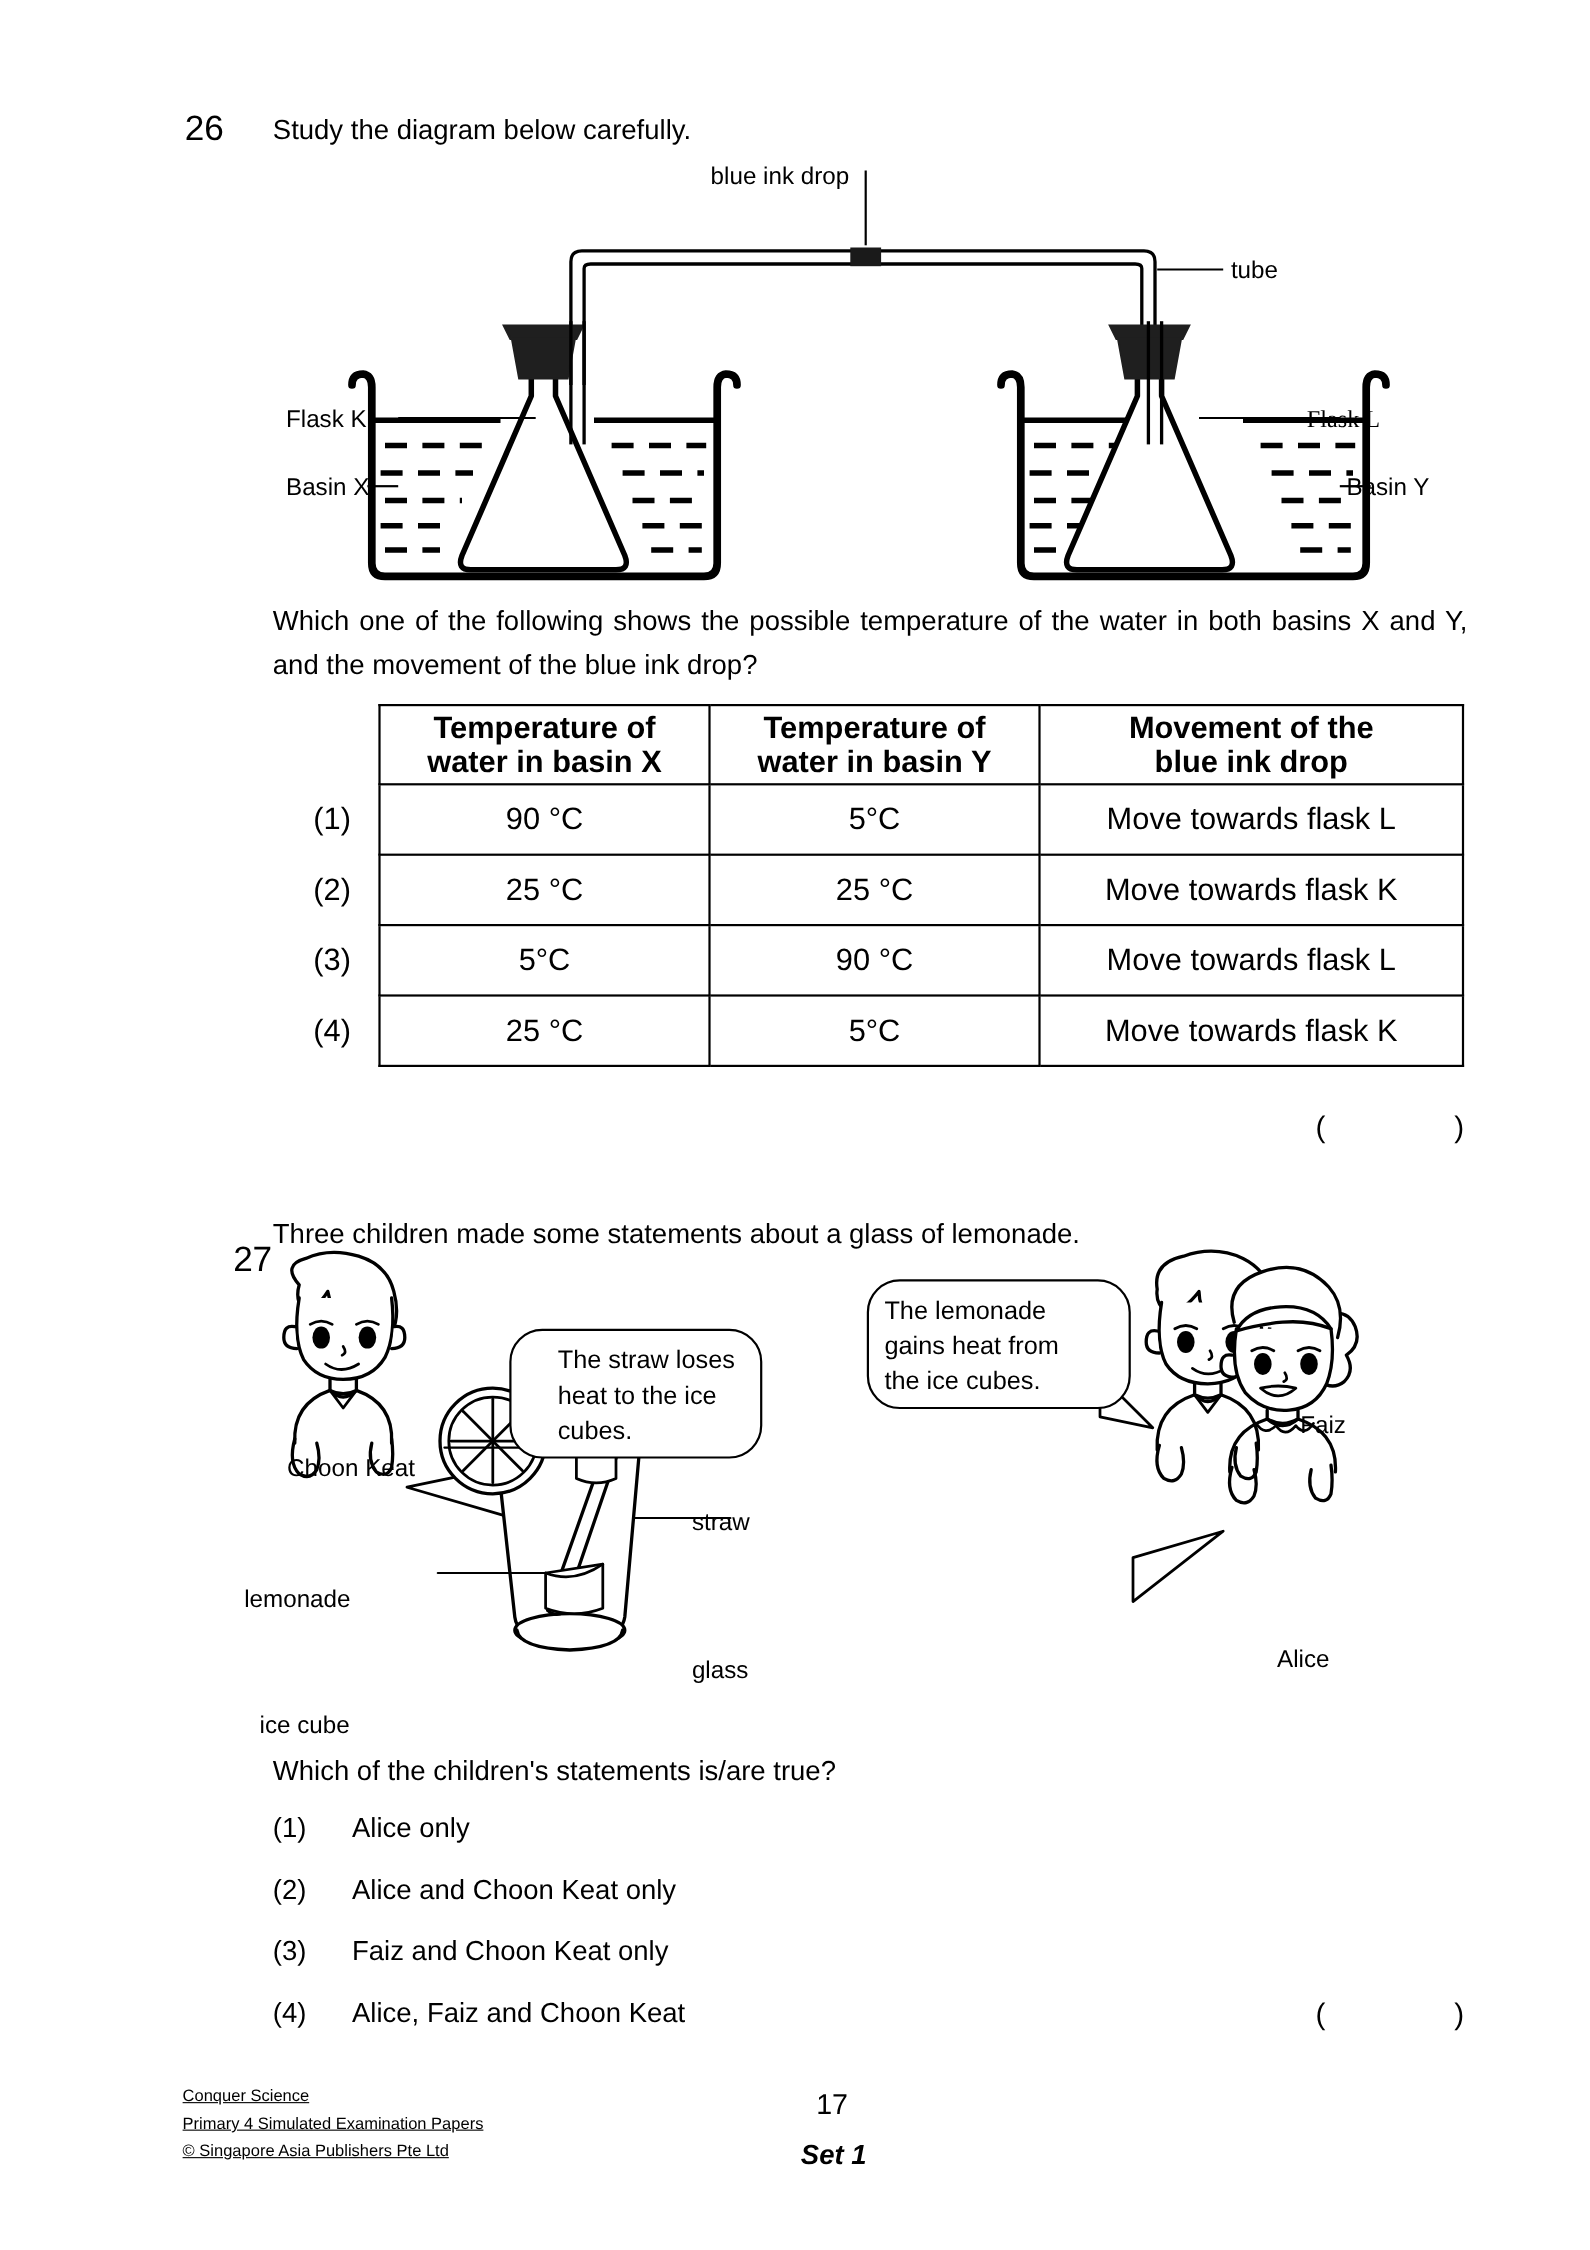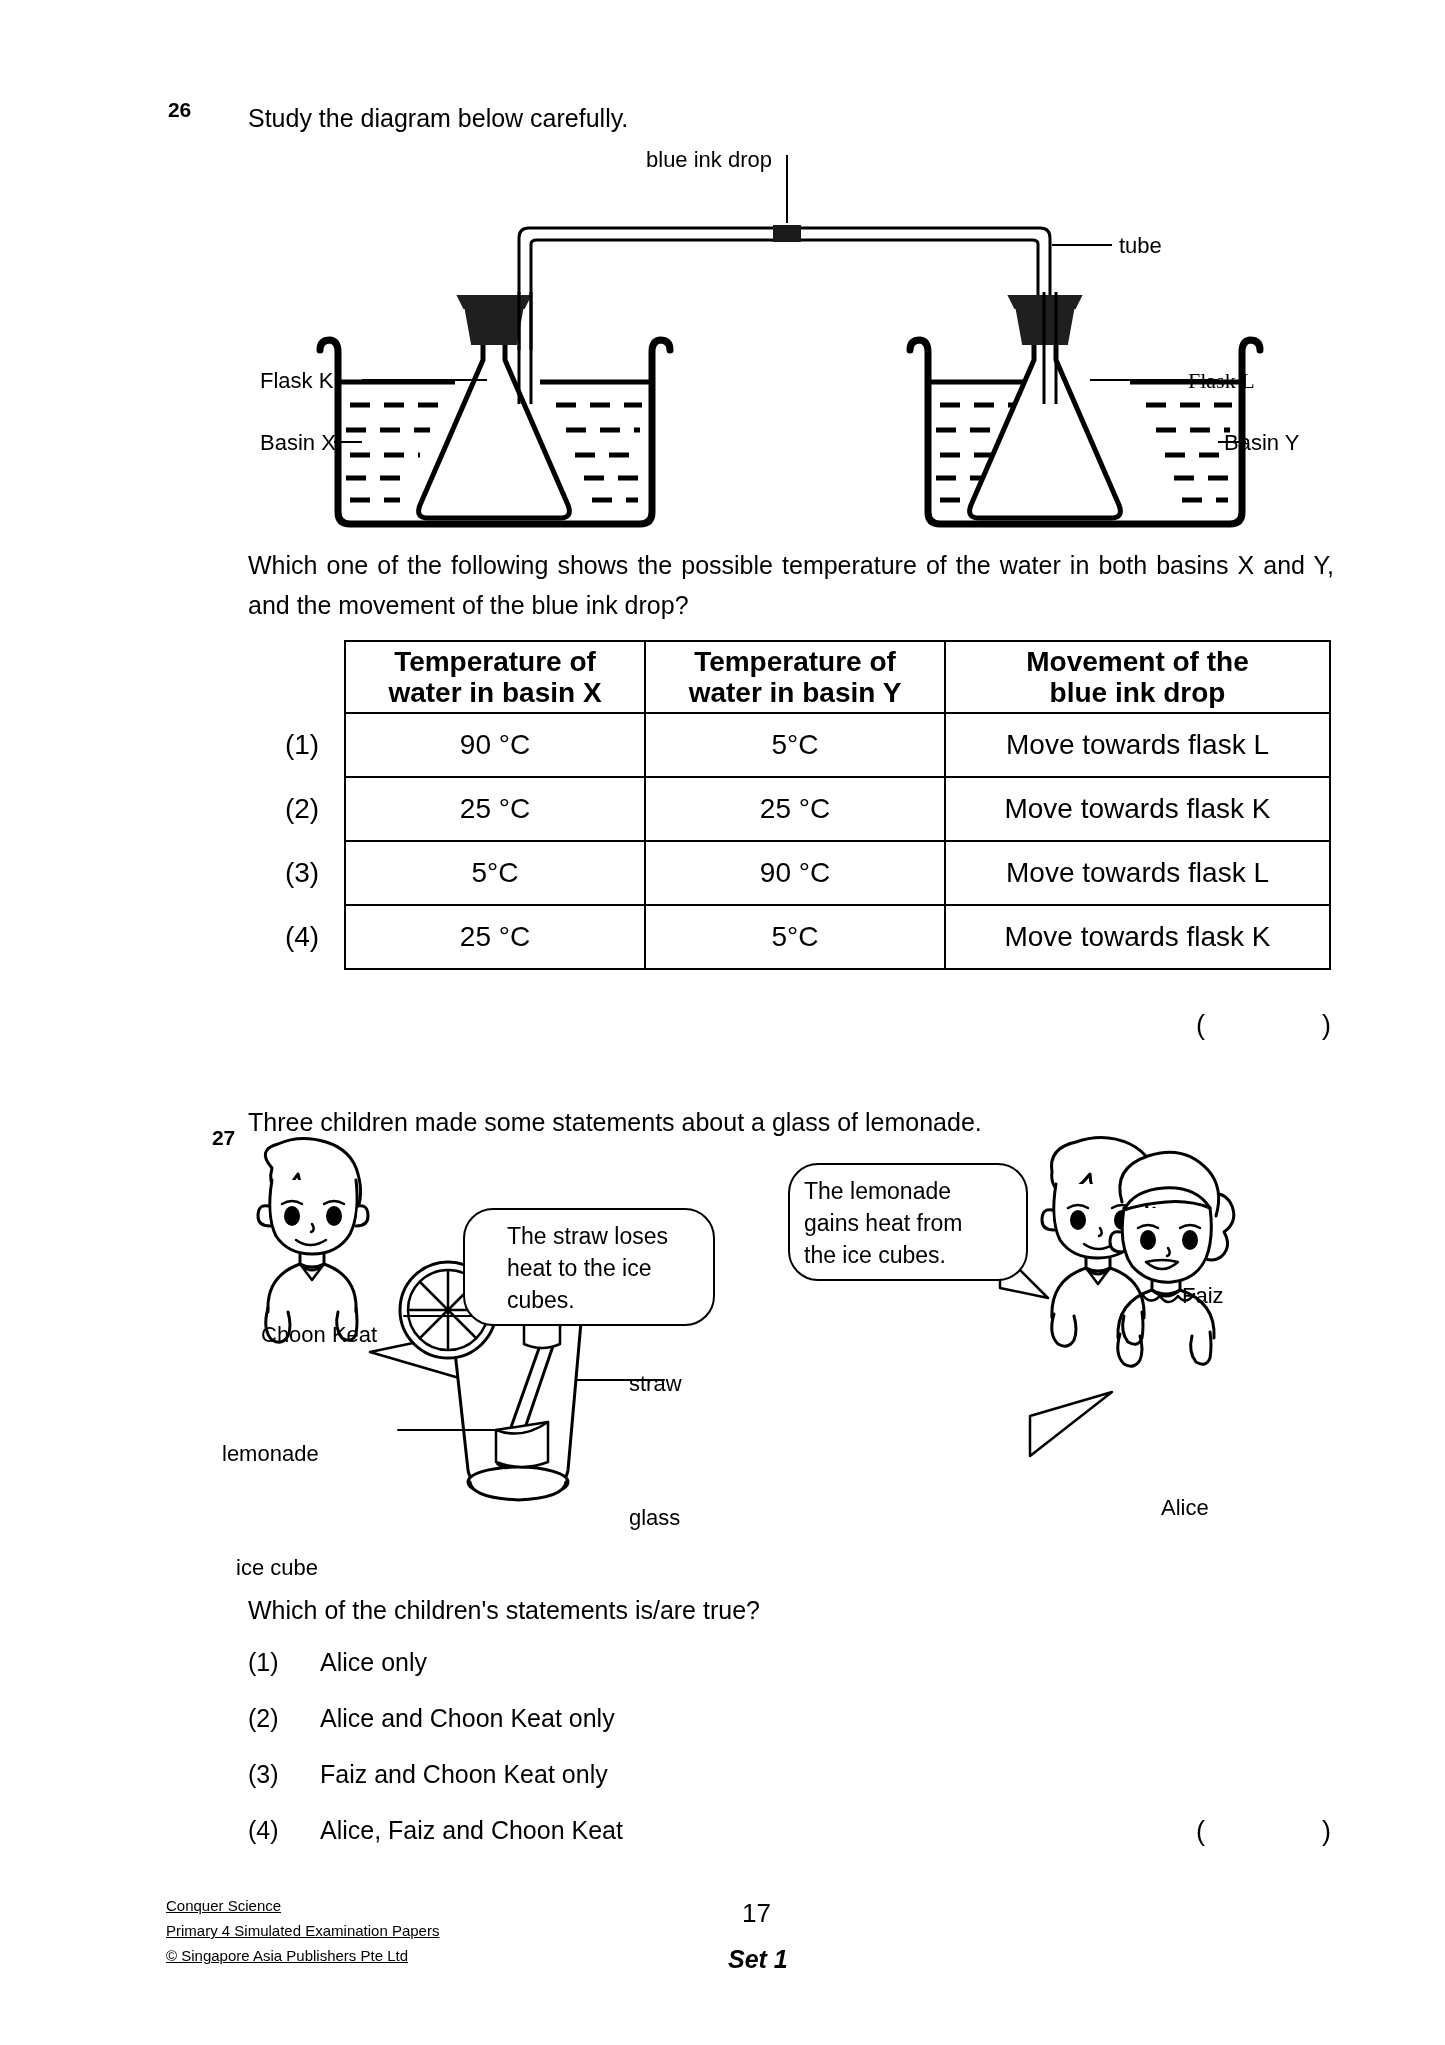--- a/index.html
+++ b/index.html
@@ -15,22 +15,22 @@
     position: relative;
     width: 1445px;
     height: 2045px;
     background: #ffffff;
     overflow: hidden;
   }
 
   
   .qnum {
     position: absolute;
-    font-weight: bold;
-    font-size: 21px;
+    font-weight: normal;
+    font-size: 32px;
     letter-spacing: -0.2px;
   }
   .qstem {
     position: absolute;
     font-size: 25px;
     line-height: 40px;
   }
   .justified {
     text-align: justify;
     text-align-last: left;
@@ -395,21 +395,21 @@
         <path d="M 496 300 Q 522 310 548 292" fill="none" stroke-width="2.5"></path>
       </g>
 
       <line x1="596" y1="116" x2="664" y2="116" stroke-width="2"></line>
       <line x1="404" y1="186" x2="512" y2="186" stroke-width="2"></line>
       <line x1="576" y1="250" x2="664" y2="250" stroke-width="2"></line>
       <line x1="398" y1="300" x2="500" y2="300" stroke-width="2"></line>
     </g>
   </svg>
 
-  <div class="bubble" style="left:463px; top:1208px; width:252px; height:118px;padding-left:42px;">
+  <div class="bubble" style="left:463px; top:1208px; width:230px; height:118px;padding-left:42px;">
     <span>The straw loses</span>
     <span>heat to the ice</span>
     <span>cubes.</span>
   </div>
 
   <div class="bubble" style="left:788px; top:1163px; width:240px; height:118px;">
     <span>The lemonade</span>
     <span>gains heat from</span>
     <span>the ice cubes.</span>
   </div>

